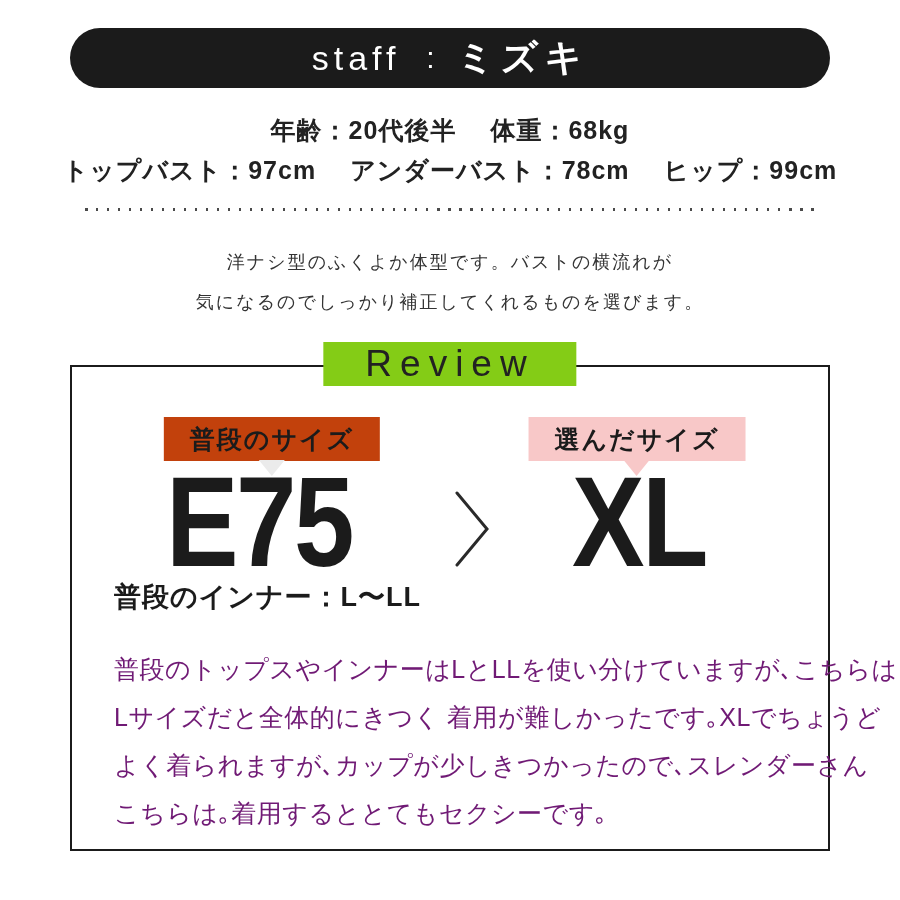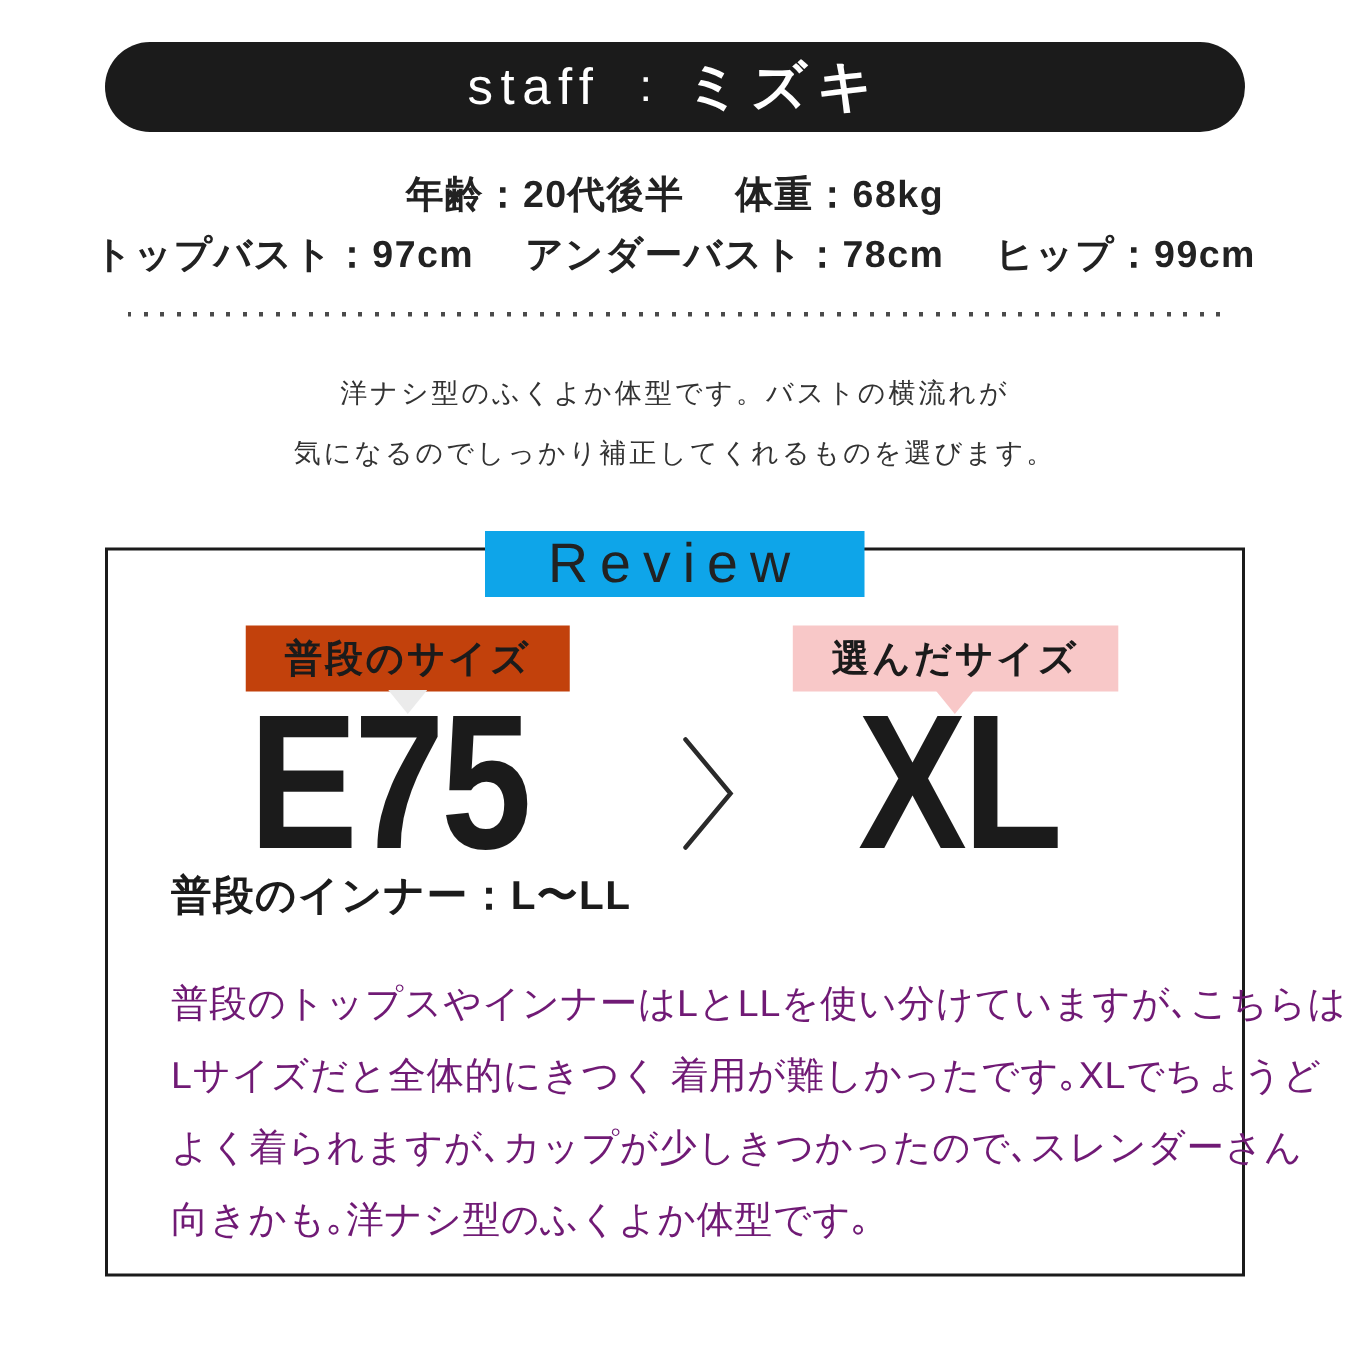--- a/index.html
+++ b/index.html
@@ -83,30 +83,29 @@
     position: absolute;
     left: 70px; top: 365px;
     width: 760px; height: 486px;
     border: 2px solid #1b1b1b;
     background: #ffffff;
   }
   .review-heading {
     position: absolute;
     top: 342px; left: 50%;
     transform: translateX(-50%);
-    background: #0ea5e9;
+    background: #84cc16;
     padding: 0 42px;
     font-size: 37px;
     font-weight: 400;
     letter-spacing: 8px;
     line-height: 44px;
     color: #222222;
     z-index: 2;
     white-space: nowrap;
-    margin-top: 12px;
   }
 
   
   .size-label {
     position: absolute;
     top: 50px;
     transform: translateX(-50%);
     height: 44px;
     line-height: 44px;
     padding: 0 26px;
@@ -219,18 +218,18 @@
     </svg>
 
     <div class="size-big chosen">XL</div>
 
     <div class="usual-inner">普段のインナー：L〜LL</div>
 
     <div class="review-comment">
       <span>普段のトップスやインナーはLとLLを使い分けていますが､こちらは</span>
       <span>Lサイズだと全体的にきつく 着用が難しかったです｡XLでちょうど</span>
       <span>よく着られますが､カップが少しきつかったので､スレンダーさん</span>
-      <span>向きかも｡洋ナシ型のふくよか体型です｡</span>
+      <span>こちらは｡着用するととてもセクシーです｡</span>
     </div>
 
   </div>
 
 </div>
 
 </body></html>

